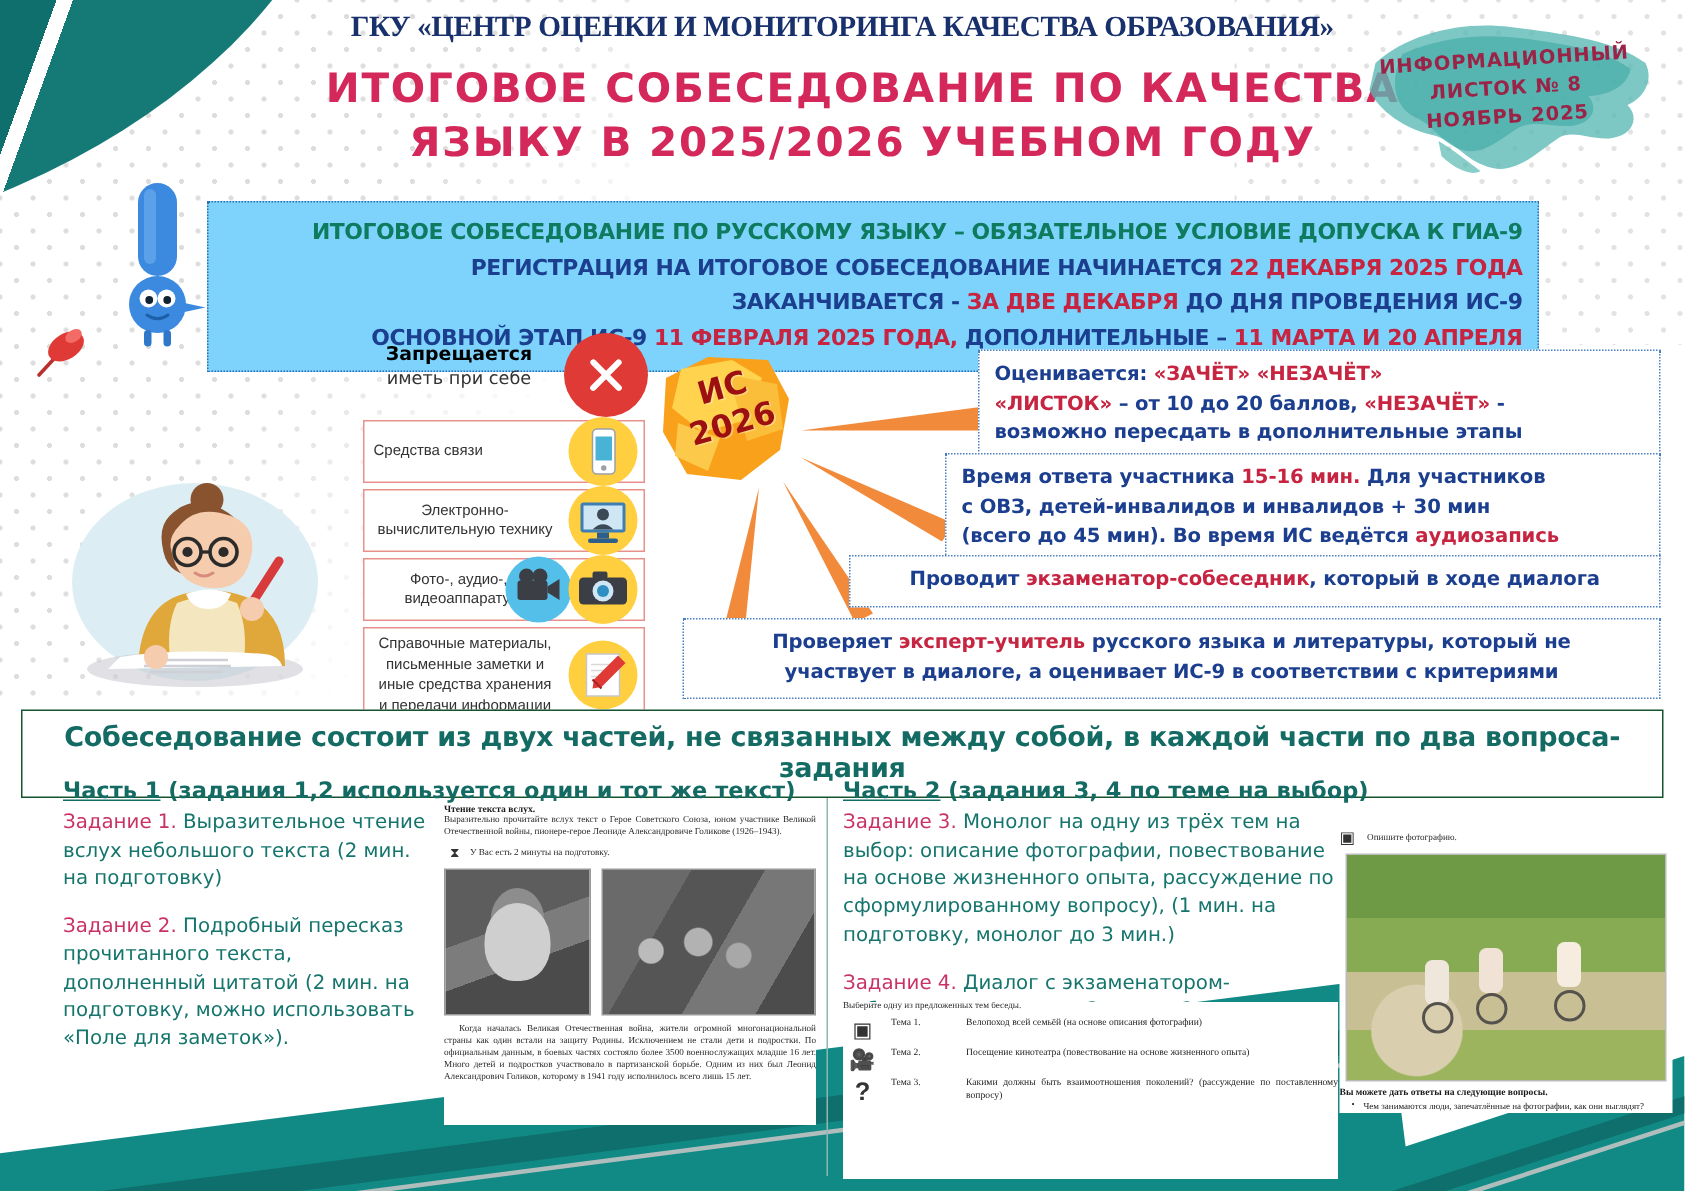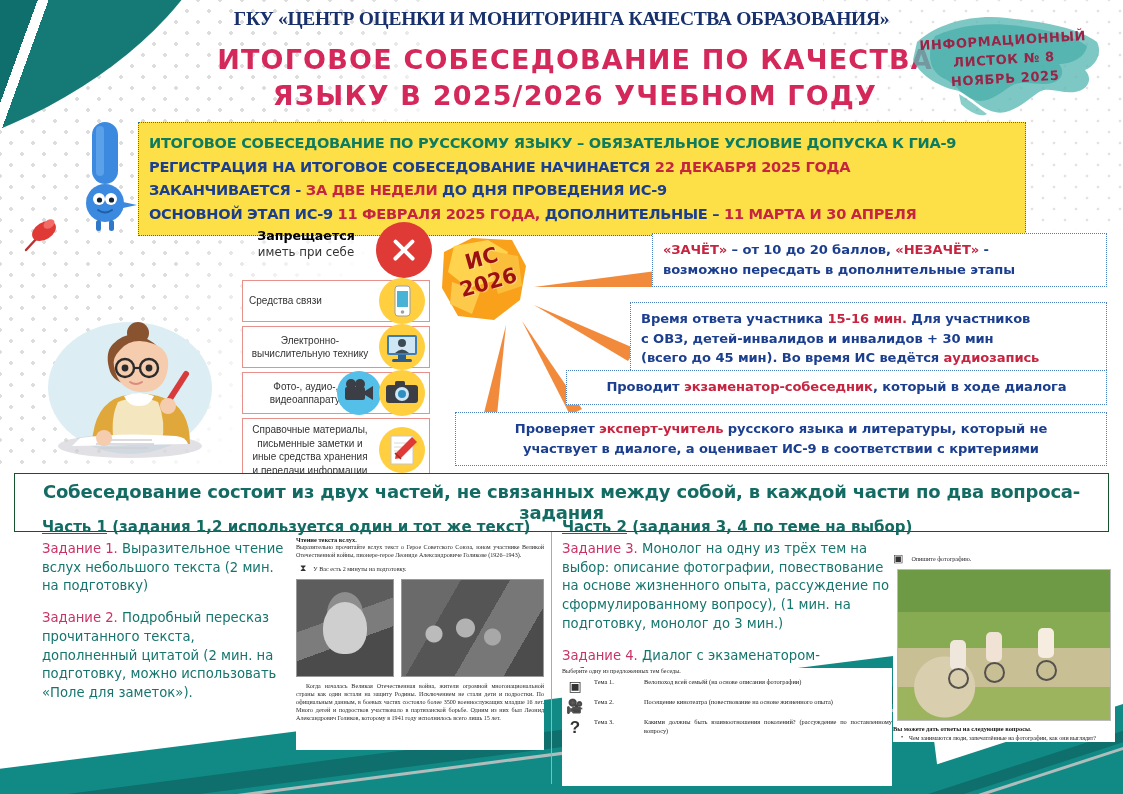--- a/index.html
+++ b/index.html
@@ -96,23 +96,23 @@
   .badge svg{position:absolute;left:0;top:0;}
   .badge-text{
     position:absolute;left:0;top:24px;width:210px;text-align:center;
     font-family:"DejaVu Sans", sans-serif;font-weight:bold;
     font-size:13px;line-height:1.45;color:#9a2347;
     letter-spacing:.6px;transform:rotate(-3.5deg);
   }
 
   
   .banner{
-    position:absolute;left:138px;top:122px;width:866px;
-    border:1px dotted #2f6fb0;background:#fde047;
-    padding:8px 10px 9px;text-align:left;z-index:5;
+    position:absolute;left:138px;top:134px;width:866px;
+    border:1px dotted #2f6fb0;background:#7dd3fc;
+    padding:8px 10px 9px;text-align:right;z-index:5;
   }
   .banner .ln{
     font-family:"DejaVu Sans", sans-serif;
     font-weight:bold;font-size:14.6px;line-height:1.62;
     color:#1b3e8f;letter-spacing:-.3px;white-space:nowrap;
   }
   .banner .ln.green{color:#0e7b5e;}
   .red{color:#c62440;}
   .navy{color:#1b3e8f;}
 
@@ -323,24 +323,24 @@
       <rect x="47" y="100" width="5" height="11" rx="2.5" fill="#2f77c9"></rect>
     </svg>
   </div>
 
   <div class="banner">
     <div class="ln green">ИТОГОВОЕ СОБЕСЕДОВАНИЕ ПО РУССКОМУ ЯЗЫКУ – ОБЯЗАТЕЛЬНОЕ УСЛОВИЕ ДОПУСКА К ГИА-9</div>
     <div class="ln">
       <span class="navy">РЕГИСТРАЦИЯ НА ИТОГОВОЕ СОБЕСЕДОВАНИЕ НАЧИНАЕТСЯ </span><span class="red">22 ДЕКАБРЯ 2025 ГОДА</span>
     </div>
     <div class="ln">
-      <span class="navy">ЗАКАНЧИВАЕТСЯ - </span><span class="red">ЗА ДВЕ НЕДЕЛИ </span><span class="navy">ДО ДНЯ ПРОВЕДЕНИЯ ИС-9</span>
+      <span class="navy">ЗАКАНЧИВАЕТСЯ - </span><span class="red">ЗА ДВЕ ДЕКАБРЯ </span><span class="navy">ДО ДНЯ ПРОВЕДЕНИЯ ИС-9</span>
     </div>
     <div class="ln">
-      <span class="navy">ОСНОВНОЙ ЭТАП ИС-9 </span><span class="red">11 ФЕВРАЛЯ 2025 ГОДА,</span><span class="navy">  ДОПОЛНИТЕЛЬНЫЕ – </span><span class="red">11 МАРТА И 30 АПРЕЛЯ</span>
+      <span class="navy">ОСНОВНОЙ ЭТАП ИС-9 </span><span class="red">11 ФЕВРАЛЯ 2025 ГОДА,</span><span class="navy">  ДОПОЛНИТЕЛЬНЫЕ – </span><span class="red">11 МАРТА И 20 АПРЕЛЯ</span>
     </div>
   </div>
 
   <div class="pin">
     <svg width="44" height="44" viewBox="0 0 44 44">
       <path d="M8 36 L20 23" stroke="#b9302f" stroke-width="2.4" stroke-linecap="round"></path>
       <ellipse cx="26" cy="17" rx="13" ry="8.5" fill="#e03a36" transform="rotate(-32 26 17)"></ellipse>
       <ellipse cx="31" cy="10" rx="6" ry="4" fill="#f26b66" transform="rotate(-32 31 10)"></ellipse>
     </svg>
   </div>
@@ -460,21 +460,24 @@
       <polygon points="10,46 38,56 30,78 8,68" fill="#fcc94a"></polygon>
     </svg>
     <div class="txt">
       <div>ИС</div>
       <div>2026</div>
     </div>
   </div>
 
   <div class="ibox" id="ibox1">
     <p>
-      <span class="red">«ЗАЧЁТ»</span><span> – от 10 до 20 баллов, </span><span class="red">«НЕЗАЧЁТ»</span><span> -</span>
+      <span>Оценивается: </span><span class="red">«ЗАЧЁТ» «НЕЗАЧЁТ»</span>
+    </p>
+    <p>
+      <span class="red">«ЛИСТОК»</span><span> – от 10 до 20 баллов, </span><span class="red">«НЕЗАЧЁТ»</span><span> -</span>
     </p>
     <p>возможно пересдать в дополнительные этапы</p>
   </div>
 
   <div class="ibox" id="ibox2">
     <p>
       <span>Время ответа участника </span><span class="red">15-16 мин.</span><span> Для участников</span>
     </p>
     <p>с ОВЗ, детей-инвалидов и инвалидов + 30 мин</p>
     <p>

